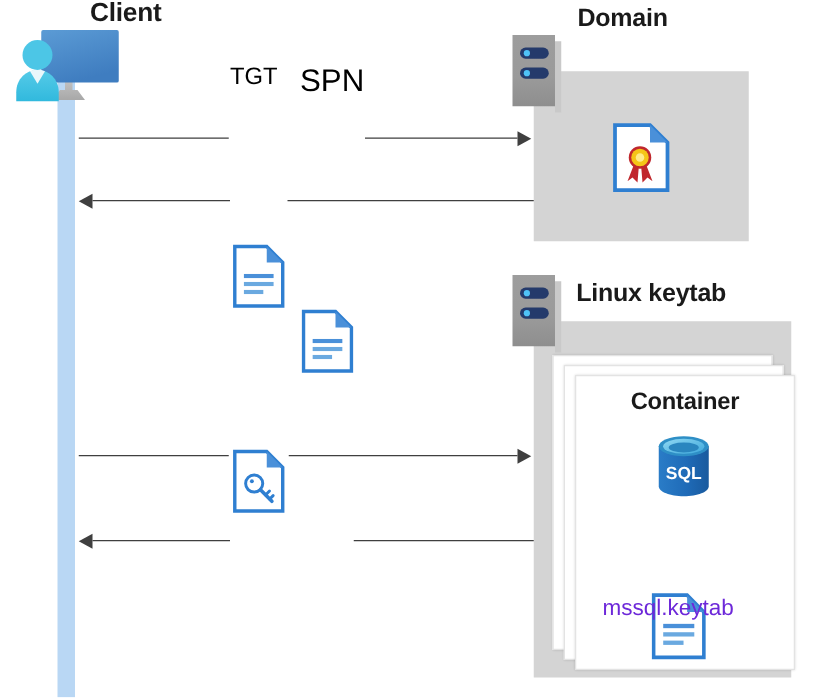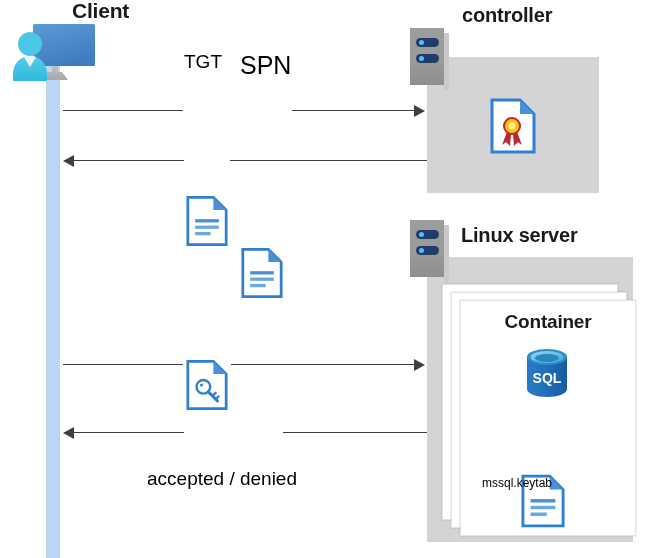--- a/index.html
+++ b/index.html
@@ -49,22 +49,22 @@
     font-weight:normal;
   }
   #tgt-label{left:184px; top:51px; font-size:19px;}
   #spn-label{left:240px; top:51px; font-size:25px;}
   #accepted-denied{
     left:147px; top:468px;
     font-size:19px;
   }
   #keytab-label{
     left:482px; top:476px;
-    font-size:12px;
-    color:#000000;
+    font-size:18px;
+    color:#6d28d9;
   }
 
   
   #client-lifeline{
     left:46px; top:62px;
     width:14px; height:496px;
     background:#b9d7f4;
   }
 
   
@@ -176,21 +176,21 @@
     <div class="shadow"></div>
     <div class="bay" style="top:10px;">
         <div class="led"></div>
       </div>
     <div class="bay" style="top:26px;">
         <div class="led"></div>
       </div>
   </div>
 
   <div class="abs title-bold" id="dc-title">
-    <div>controller</div>
+    <div>Domain</div>
   </div>
 
   <div class="abs docicon" id="doc-cert">
     <svg width="46" height="56" viewBox="0 0 46 56">
       <path d="M2 2 h28 l14 14 v38 h-42 z" fill="#ffffff" stroke="#2f7fd1" stroke-width="3"></path>
       <path d="M30 2 l14 14 h-14 z" fill="#4a90d9"></path>
 
       <path d="M17 34 l4 2 l-1 12 l-4 -4 l-4 3 z" fill="#c0272d"></path>
       <path d="M27 34 l-4 2 l1 12 l4 -4 l4 3 z" fill="#c0272d"></path>
       <circle cx="22" cy="28" r="9" fill="#c0272d"></circle>
@@ -204,21 +204,21 @@
   <div class="abs server" id="linux-server">
     <div class="shadow"></div>
     <div class="bay" style="top:10px;">
         <div class="led"></div>
       </div>
     <div class="bay" style="top:26px;">
         <div class="led"></div>
       </div>
   </div>
 
-  <div class="abs title-bold" id="linux-title">Linux server</div>
+  <div class="abs title-bold" id="linux-title">Linux keytab</div>
 
   <div class="abs card" id="card3"></div>
   <div class="abs card" id="card2"></div>
   <div class="abs card" id="card1">
     <div class="abs title-bold" id="container-title" style="left:0;top:10px;width:174px;">Container</div>
   </div>
 
   <div class="abs" id="sql-icon">
     <svg width="48" height="52" viewBox="0 0 48 52">
       <defs>
@@ -294,15 +294,14 @@
   </div>
 
   <div class="abs arrow-line" style="left:63px;top:364px;width:120px;"></div>
   <div class="abs arrow-line" style="left:231px;top:364px;width:183px;"></div>
   <div class="abs arrow-head head-right" style="left:414px;top:359px;"></div>
 
   <div class="abs arrow-head head-left" style="left:63px;top:427px;"></div>
   <div class="abs arrow-line" style="left:74px;top:432px;width:110px;"></div>
   <div class="abs arrow-line" style="left:283px;top:432px;width:144px;"></div>
 
-  <div class="abs plain-label" id="accepted-denied">accepted / denied</div>
 
 </div>
 
 </body></html>

